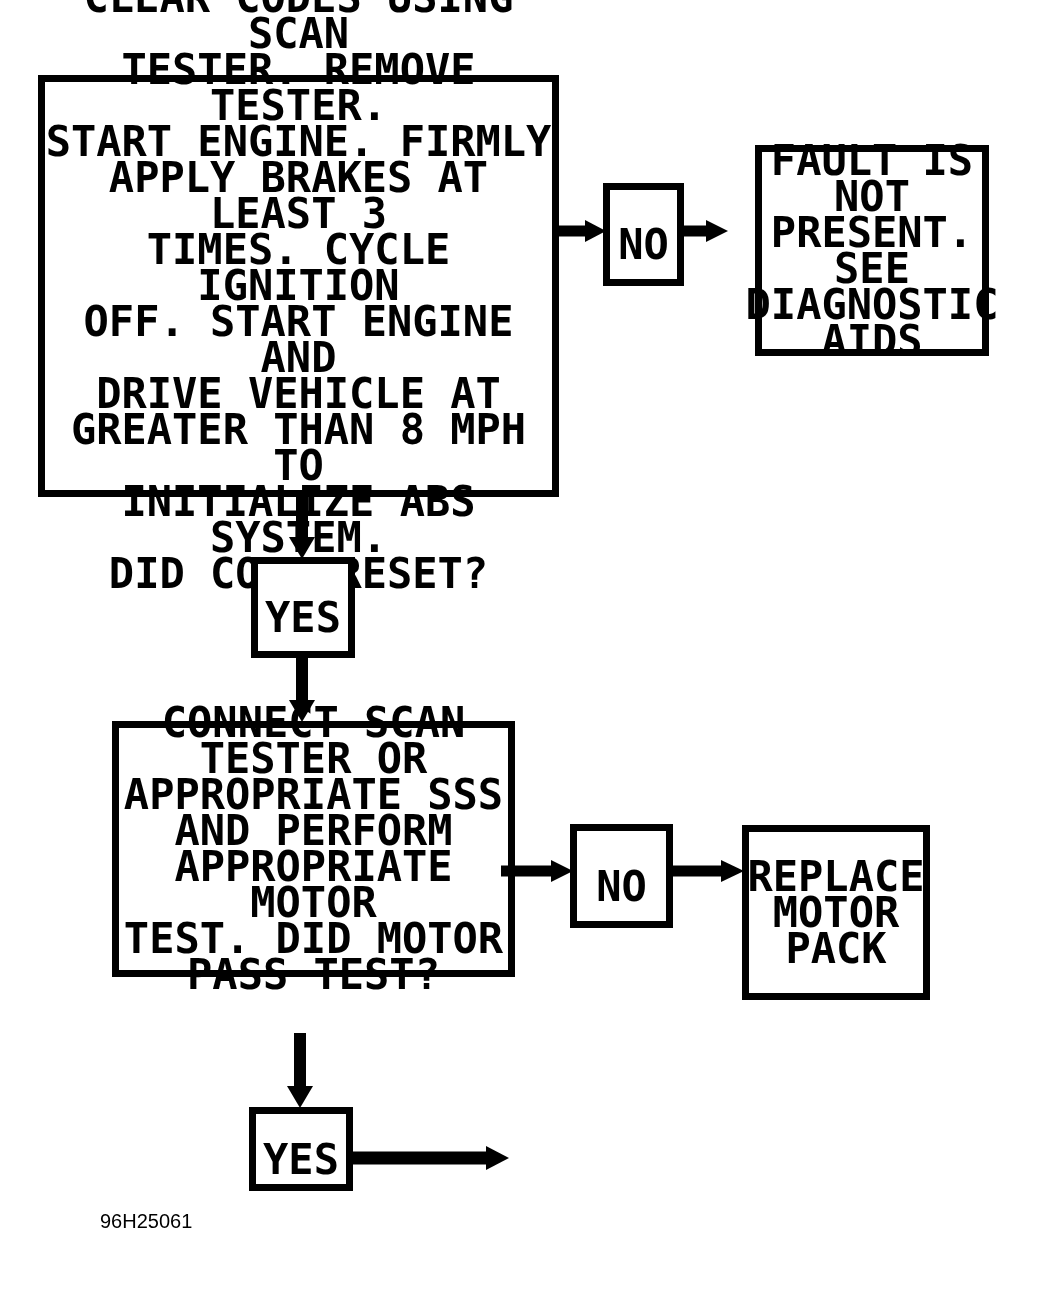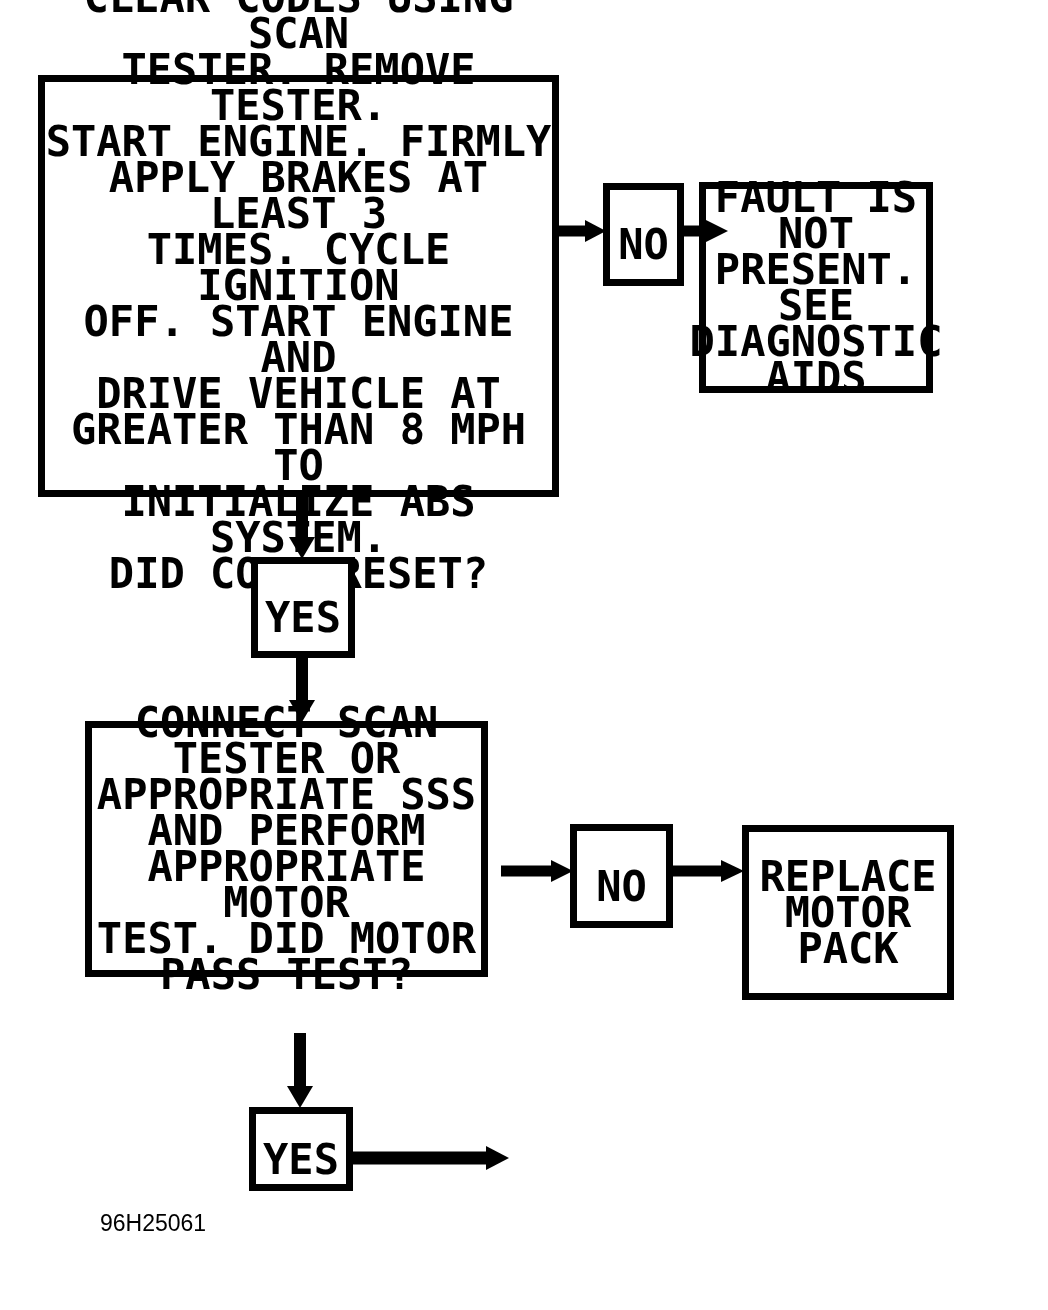--- a/index.html
+++ b/index.html
@@ -36,25 +36,25 @@
     color: var(--ink);
     letter-spacing: 0px;
   }
   .node.small .txt {
     line-height: 35px;
     margin-top: 20px;
   }
   
   #node-step1   { left:  38px; top:   75px; width: 521px; height: 422px; }
   #node-no1     { left: 603px; top:  183px; width:  81px; height: 103px; }
-  #node-fault   { left: 699px; top:  145px; width: 234px; height: 211px; margin-top: 37px; }
+  #node-fault   { left: 755px; top:  145px; width: 234px; height: 211px; }
   #node-yes1    { left: 251px; top:  557px; width: 104px; height: 101px; }
-  #node-step2   { left: 85px; top:  721px; width: 403px; height: 256px; }
+  #node-step2   { left: 112px; top:  721px; width: 403px; height: 256px; }
   #node-no2     { left: 570px; top:  824px; width: 103px; height: 104px; }
-  #node-replace { left: 742px; top:  825px; width: 212px; height: 175px; }
+  #node-replace { left: 742px; top:  825px; width: 188px; height: 175px; }
   #node-yes2    { left: 249px; top: 1107px; width: 104px; height:  84px; }
   #node-problem { left: 506px; top: 1073px; width: 257px; height: 135px; }
 
   .arrows {
     position: absolute;
     left: 0; top: 0;
     width: 1048px;
     height: 1310px;
     z-index: 3;
     pointer-events: none;
@@ -63,21 +63,21 @@
   .arrows polygon { fill:   var(--ink); }
   .shaft-h  { stroke-width: 11px; }
   .shaft-v  { stroke-width: 12px; }
   .shaft-h-thick { stroke-width: 13px; }
 
   .figure-code {
     position: absolute;
     left: 100px;
     top: 1210px;
     font-family: "Liberation Sans", sans-serif;
-    font-size: 23px;
+    font-size: 20px;
     color: var(--ink);
     z-index: 2;
   }
 </style>
 </head>
 <body>
 
 <div class="canvas">
 
   <div class="node" id="node-step1">

